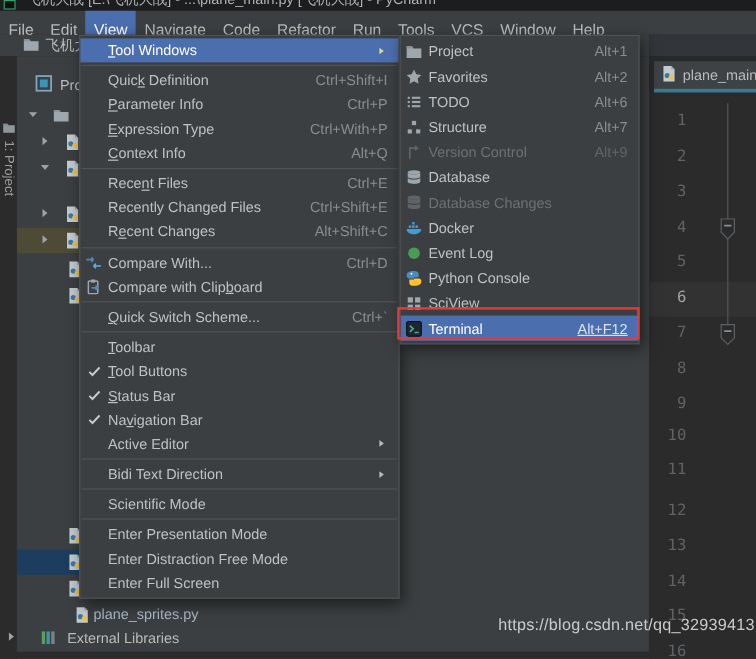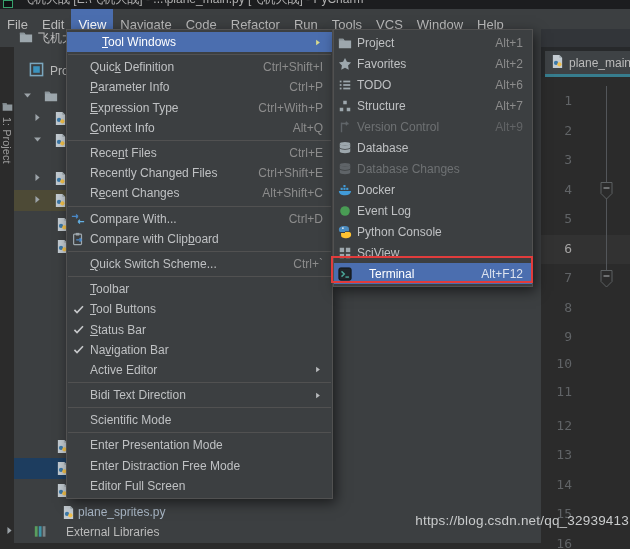--- a/index.html
+++ b/index.html
@@ -59,22 +59,22 @@
   
   .menu{ position:absolute; background:#3C3F41; border:1px solid #515151; box-shadow:3px 4px 12px rgba(0,0,0,.55);
     padding:2px 0; font-size:12px; z-index:30; }
   #view-menu{ left:66px; top:29px; width:267px; }
   #tool-windows-menu{ left:333px; top:29px; width:200px; z-index:31; }
   .mi{ height:20.2px; display:flex; align-items:center; padding:0 9px 0 4px; color:#BFC1C3; white-space:nowrap; }
   #tool-windows-menu .mi{ height:21px; }
   .mi .ico{ width:14px; height:14px; margin-right:5px; flex:none; display:flex; align-items:center; justify-content:center; }
   .mi .sc{ margin-left:auto; color:#8C8C8C; padding-left:14px; }
   .mi .sub-arrow{ margin-left:auto; display:flex; align-items:center; color:#B9BBBD; }
-  .mi.sel{ background:#4B6EAF; color:#FFFFFF;gap:12px; }
-  .mi.sel .sc{ color:#DCE2EE; }
+  .mi.sel{ background:#4B6EAF; color:#FFFFFF; }
+  .mi.sel .sc{ color:#DCE2EE;text-decoration:underline; }
   .mi.sel .sub-arrow{ color:#D8DA8E; }
   .mi.dis{ color:#6E7173; }
   .mi.dis .sc{ color:#626466; }
   .sep{ height:1px; background:#515151; margin:2px 1px; }
 
   
   .red-box{ position:absolute; left:331px; top:256px; width:202px; height:27px; border:2px solid #E13C3C; z-index:55; }
   .watermark{ position:absolute; right:1px; top:513px; font-size:13.5px; color:#C9CBCC; z-index:60; letter-spacing:.2px; }
 </style>
 </head>
@@ -258,21 +258,21 @@
 
   <div class="extlib-row">
     <span style="margin-left:4px" id="extlib-chevron"><svg width="11" height="11" viewBox="0 0 16 16">
           <path d="M5 3l6 5-6 5z" fill="#9CA3A8"></path>
         </svg></span>
     <span style="margin-left:18px" id="extlib-icon"><svg width="15" height="14" viewBox="0 0 16 16">
           <rect x="1.5" y="2.5" width="3.2" height="12" fill="#599E5E"></rect>
           <rect x="6" y="2.5" width="3.2" height="12" fill="#3E95A8"></rect>
           <rect x="10.5" y="2.5" width="3.2" height="12" fill="#7A8487"></rect>
         </svg></span>
-    <span style="margin-left:18px">External Libraries</span>
+    <span style="margin-left:8px">External Libraries</span>
   </div>
 
   <div class="editor">
     <div class="ed-top"></div>
     <div class="tabbar">
       <div class="tab">
         <span id="tab-file-icon"><svg width="13" height="15" viewBox="0 0 14 16">
               <path d="M2 1h7l3 3v11H2z" fill="#C3CBD1"></path>
               <path d="M9 1l3 3H9z" fill="#9AA4AA"></path>
               <circle cx="5.4" cy="9.5" r="2.3" fill="#3B78A8"></circle>
@@ -446,21 +446,21 @@
       <div class="mi">
         <span class="ico"></span>
         <span class="lbl">Enter Presentation Mode</span>
       </div>
       <div class="mi">
         <span class="ico"></span>
         <span class="lbl">Enter Distraction Free Mode</span>
       </div>
       <div class="mi">
         <span class="ico"></span>
-        <span class="lbl">Editor Full Screen</span>
+        <span class="lbl">Enter Full Screen</span>
       </div>
     </div>
   <div class="menu" id="tool-windows-menu">
       <div class="mi">
         <span class="ico">
           <svg width="14" height="14" viewBox="0 0 16 16">
             <path d="M1 3h5l1.6 2H15v9H1z" fill="#9DA7AD"></path>
             <path d="M1 3h5l1.6 2H1z" fill="#8A9499"></path>
           </svg>
         </span>

